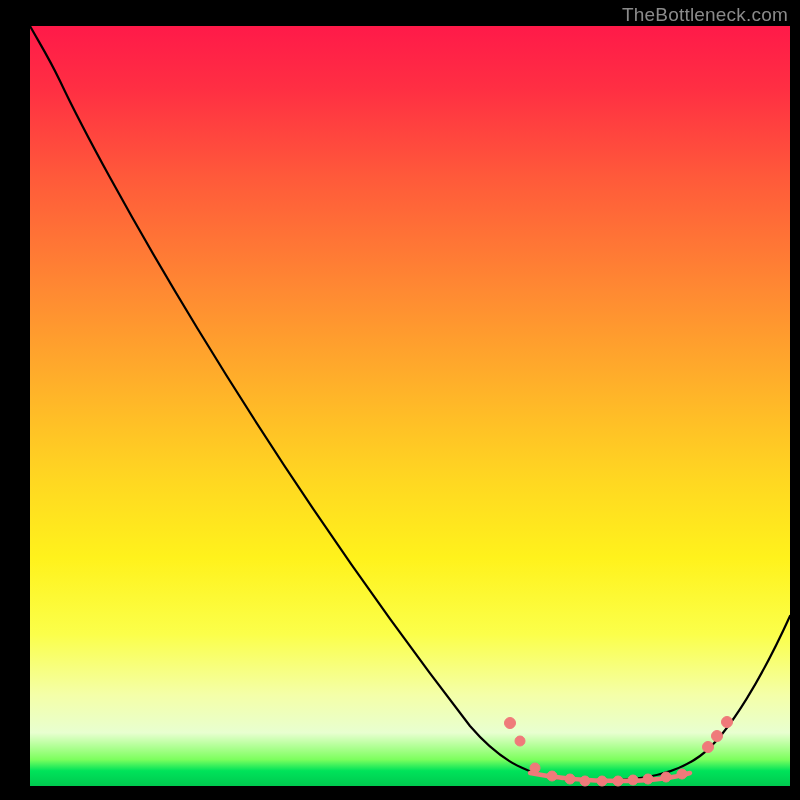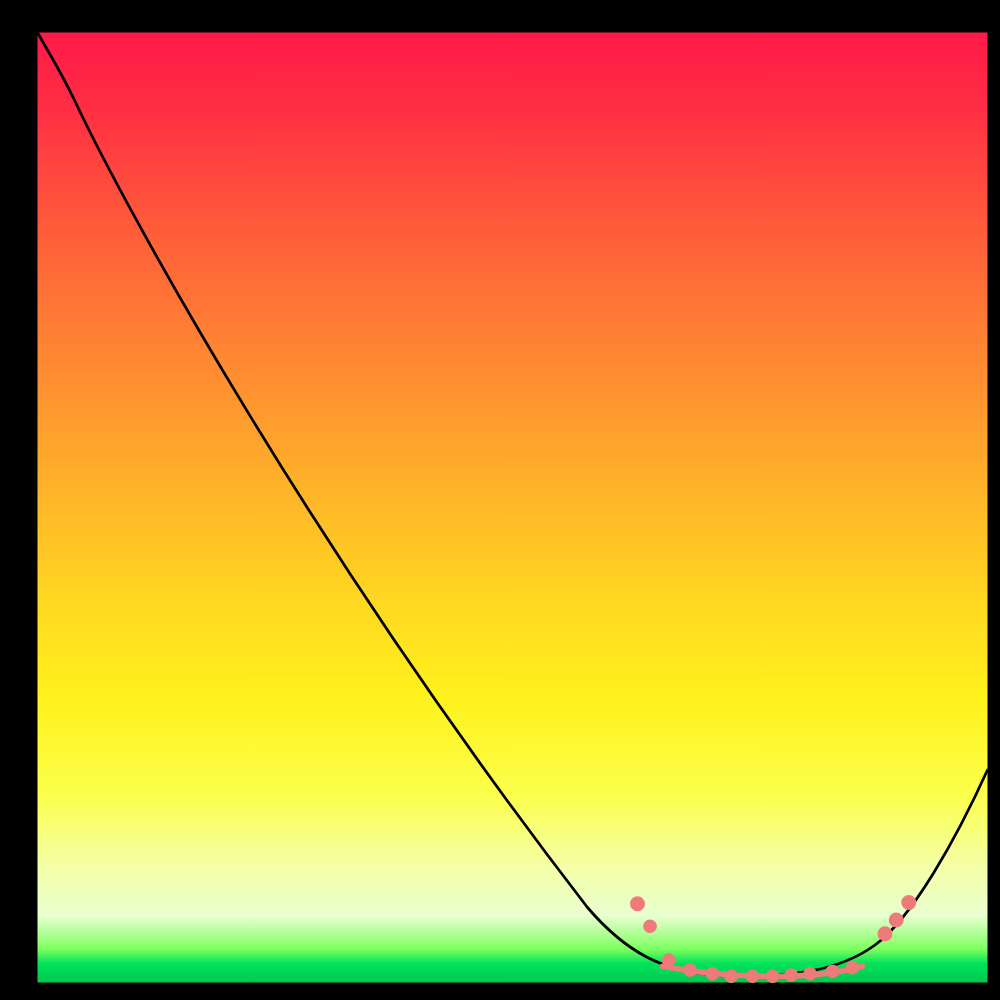--- a/index.html
+++ b/index.html
@@ -107,14 +107,15 @@
       <circle class="dot" cx="618" cy="753" r="5"></circle>
       <circle class="dot" cx="636" cy="751" r="5"></circle>
       <circle class="dot" cx="652" cy="748" r="5"></circle>
       <circle class="dot" cx="678" cy="721" r="5.5"></circle>
       <circle class="dot" cx="687" cy="710" r="5.5"></circle>
       <circle class="dot" cx="697" cy="696" r="5.5"></circle>
     </svg>
 
   </div>
 
+  <div class="watermark">TheBottleneck.com</div>
 
 </div>
 
 </body></html>

